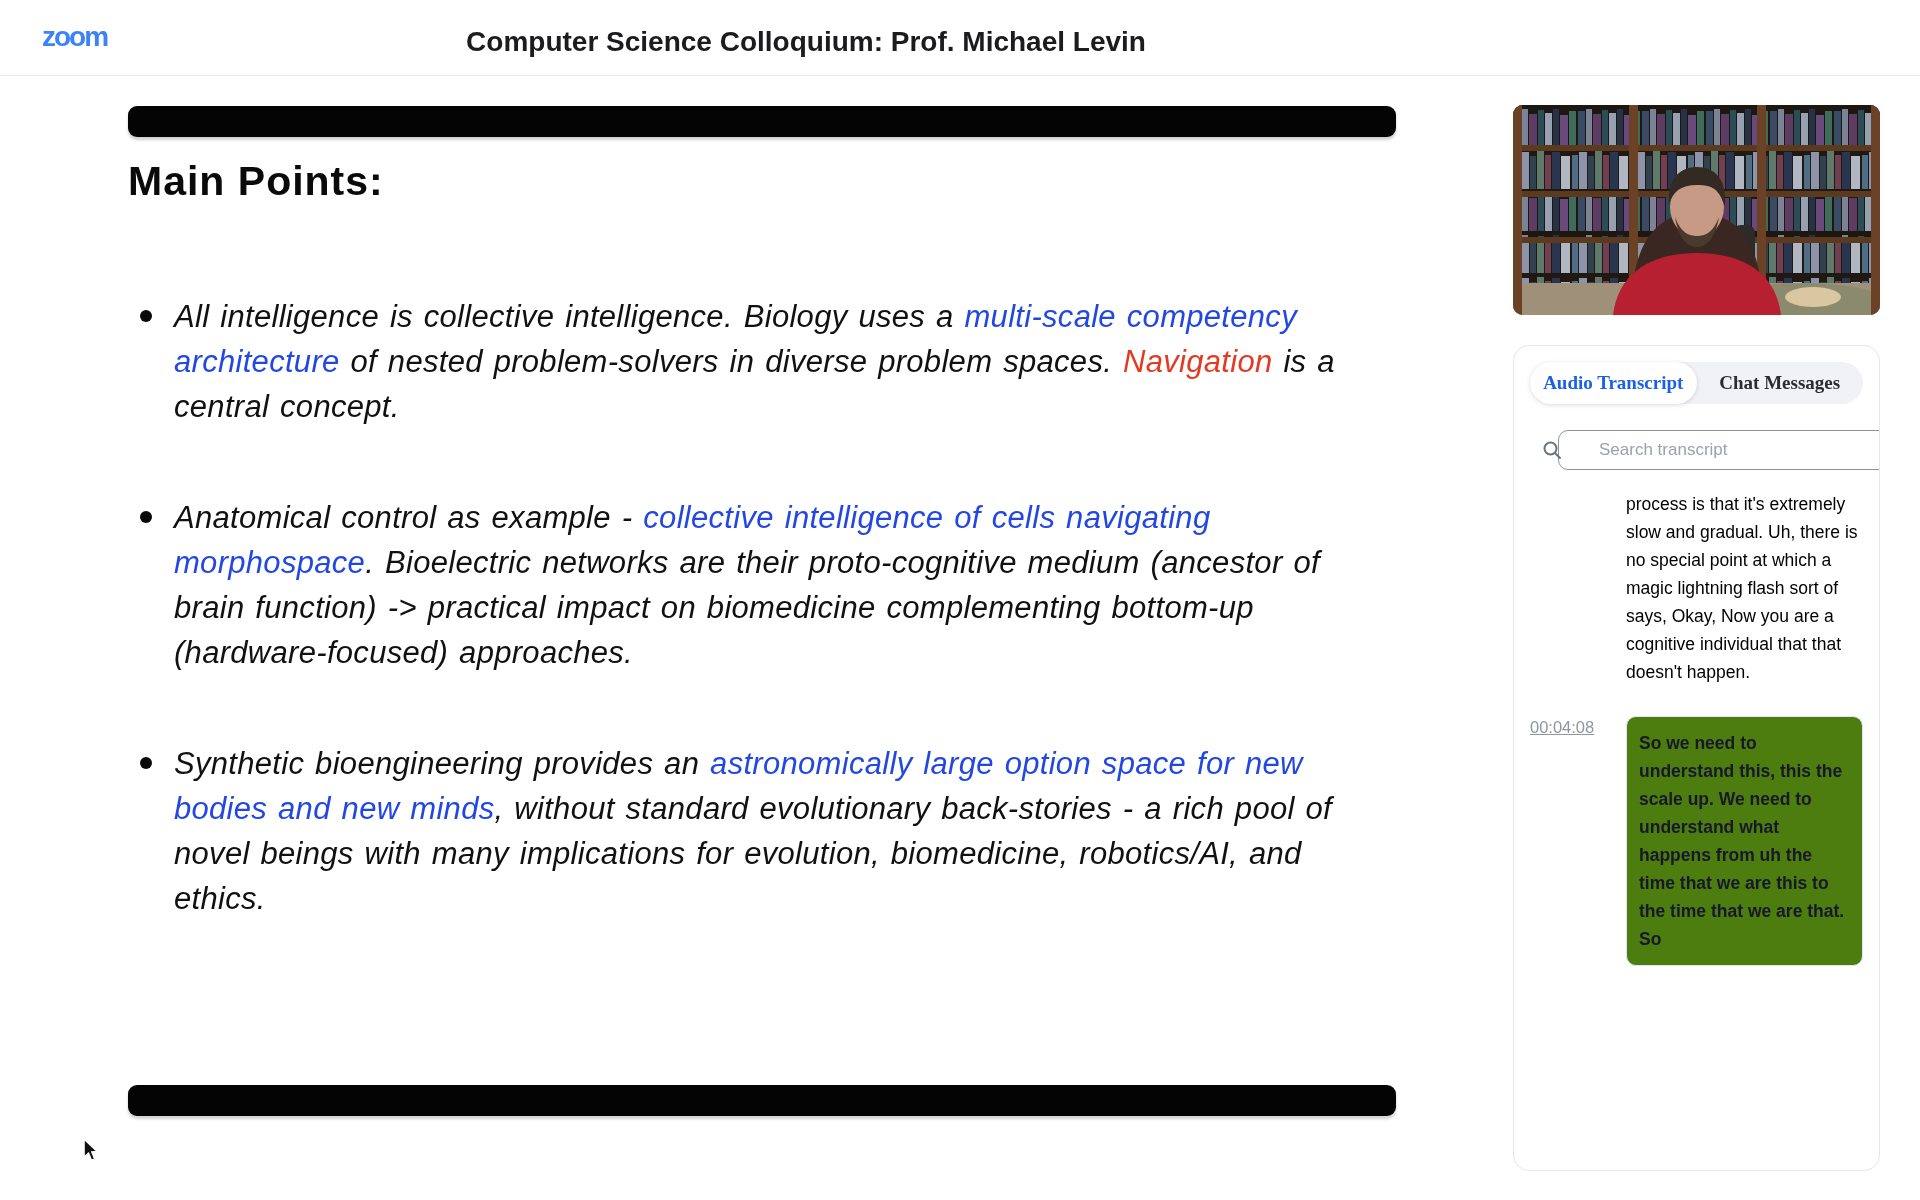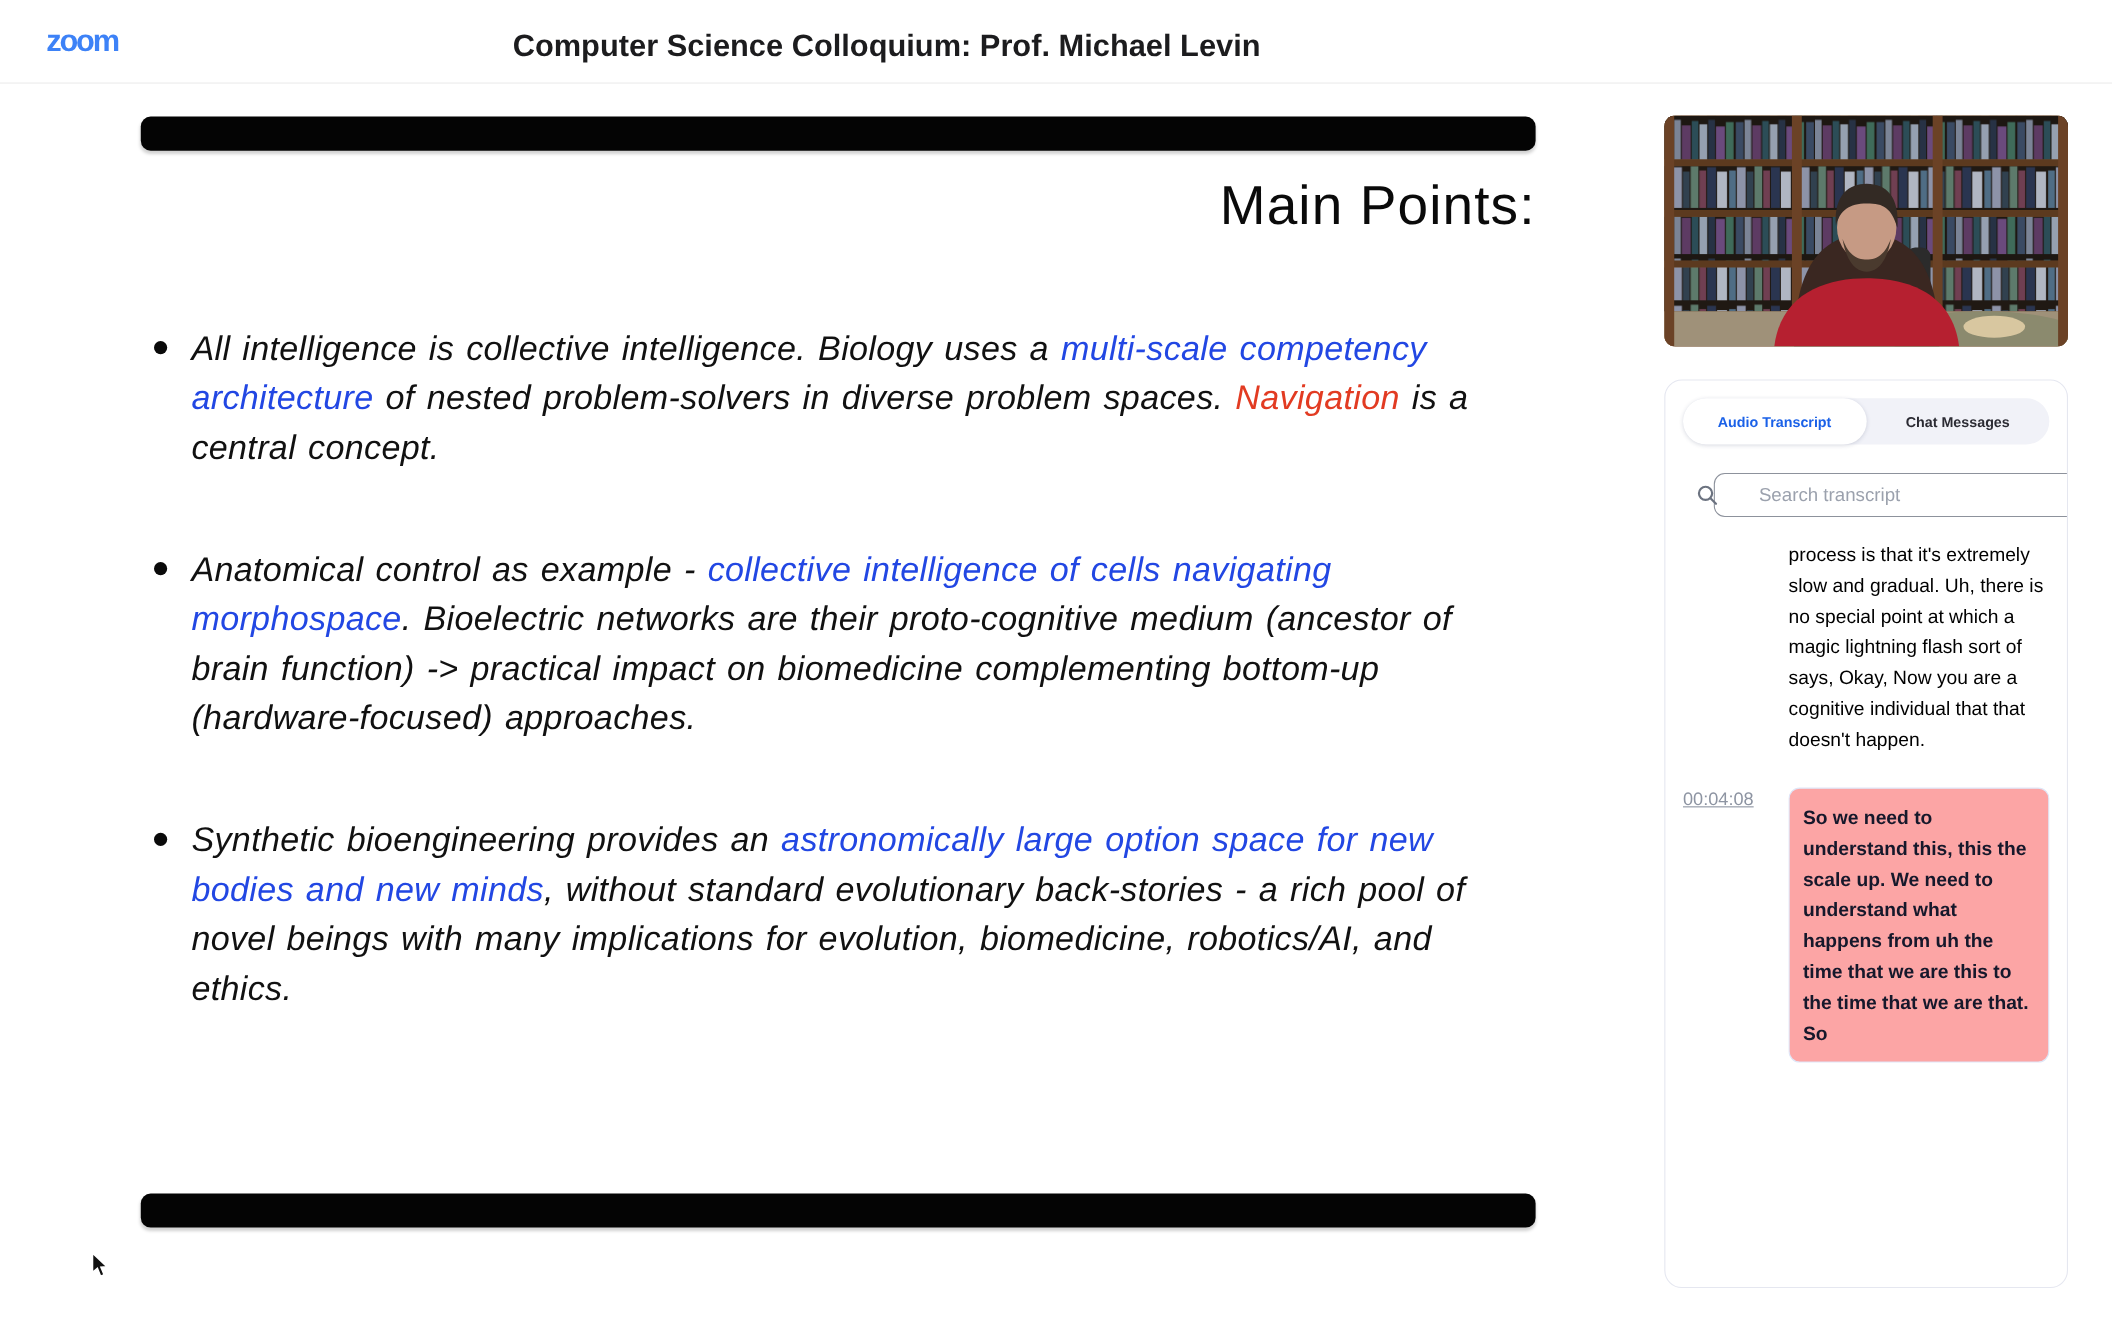--- a/index.html
+++ b/index.html
@@ -8,52 +8,52 @@
   
   .header { position:absolute; left:0; top:0; width:1920px; height:76px; background:#fff; border-bottom:1px solid #ebebeb; }
   .logo { position:absolute; left:42px; top:17px; font-size:28px; font-weight:700; color:#3d82f7; letter-spacing:-2px; line-height:40px; }
   .meeting-title { position:absolute; left:806px; top:26px; transform:translateX(-50%); font-size:28px; font-weight:700; color:#1c1c1e; white-space:nowrap; }
 
   
   .slide { position:absolute; left:128px; top:106px; width:1268px; height:1016px; background:#fff; }
   .slide-bar { position:absolute; left:0; width:1268px; height:31px; background:#040404; border-radius:9px; box-shadow:0 3px 3px rgba(0,0,0,0.18); }
   .slide-bar.top { top:0; }
   .slide-bar.bottom { top:979px; }
-  .slide-title { position:absolute; left:0; top:52px; width:1268px; text-align:right; font-size:50px; font-weight:400; color:#0a0a0a; letter-spacing:1px; }
+  .slide-title { position:absolute; left:0; top:52px; width:1268px; text-align:left; font-size:41px; font-weight:700; color:#0a0a0a; letter-spacing:1px; }
   .bullets { position:absolute; left:12px; top:188px; width:1244px; }
   .bullet { display:flex; margin-bottom:66px;font-style:italic; }
   .dot { flex:0 0 auto; width:12px; height:12px; border-radius:50%; background:#0a0a0a; margin:16px 22px 0 0; }
   .btxt { font-size:31px; line-height:45px; letter-spacing:0.3px; word-spacing:2px; color:#111; max-width:1210px; }
 
   
   .cursor { position:absolute; left:80px; top:1138px; }
 
   
   .sidebar { position:absolute; left:1513px; top:105px; width:367px; }
   .video { position:relative; width:367px; height:210px; border-radius:10px; overflow:hidden; background:#6e4a28; }
   .video svg { display:block; }
 
   .panel { position:relative; margin-top:30px; width:367px; height:826px; border:1px solid #e5e7f0; border-radius:16px; background:#fff; padding:16px; overflow:hidden; }
 
   .tabs { display:flex; width:100%; height:42px; background:#f1f2f8; border-radius:22px; align-items:stretch; }
-  .tab { flex:1; display:flex; align-items:center; justify-content:center; font-size:13px; font-weight:700; color:#2b2b33; border-radius:21px; cursor:pointer; }
+  .tab { flex:1; display:flex; align-items:center; justify-content:center; font-size:19px; font-weight:700; color:#2b2b33; border-radius:21px; cursor:pointer;font-family:Liberation Serif, serif; }
   .tab.active { background:#ffffff; color:#1a61e8; box-shadow:0 1px 4px rgba(40,50,90,0.18); }
 
   .search-wrap { position:relative; margin-top:26px; height:40px; }
   .search-wrap svg { position:absolute; left:12px; top:10px; }
   .search-input { width:100%; height:40px; border:1.5px solid #8d929c; border-radius:10px; padding:0 12px 0 40px; font-size:17px; color:#333; outline:none; font-family:inherit;margin-left:28px; }
   .search-input::placeholder { color:#9ba1ad; }
 
   .t-list { margin-top:20px; }
   .t-row { display:flex; margin-bottom:30px; }
   .t-time { flex:0 0 96px; font-size:16.5px; color:#8d94a2; padding-top:2px;text-decoration:underline; }
   .t-body { flex:1; font-size:17.5px; line-height:28px; }
   .t-body.past { color:#000000; font-weight:400; }
   .t-body.current { color:#16182b; font-weight:700; }
-  .t-box { background:#fca5a5; border:1px solid #dfe6f7; border-radius:10px; padding:12px 12px; font-size:17.5px; line-height:28px; font-weight:700; color:#16182b; }
+  .t-box { background:#4d7c0f; border:1px solid #dfe6f7; border-radius:10px; padding:12px 12px; font-size:17.5px; line-height:28px; font-weight:700; color:#16182b; }
   .fade { position:absolute; left:1px; bottom:1px; width:363px; height:64px; background:linear-gradient(to bottom, rgba(255,255,255,0) 0%, #ffffff 72%); border-radius:0 0 16px 16px; pointer-events:none; }
 </style>
 </head>
 <body>
 
 <div class="header">
   <div class="logo">zoom</div>
   <div class="meeting-title">Computer Science Colloquium: Prof. Michael Levin</div>
 </div>
 

